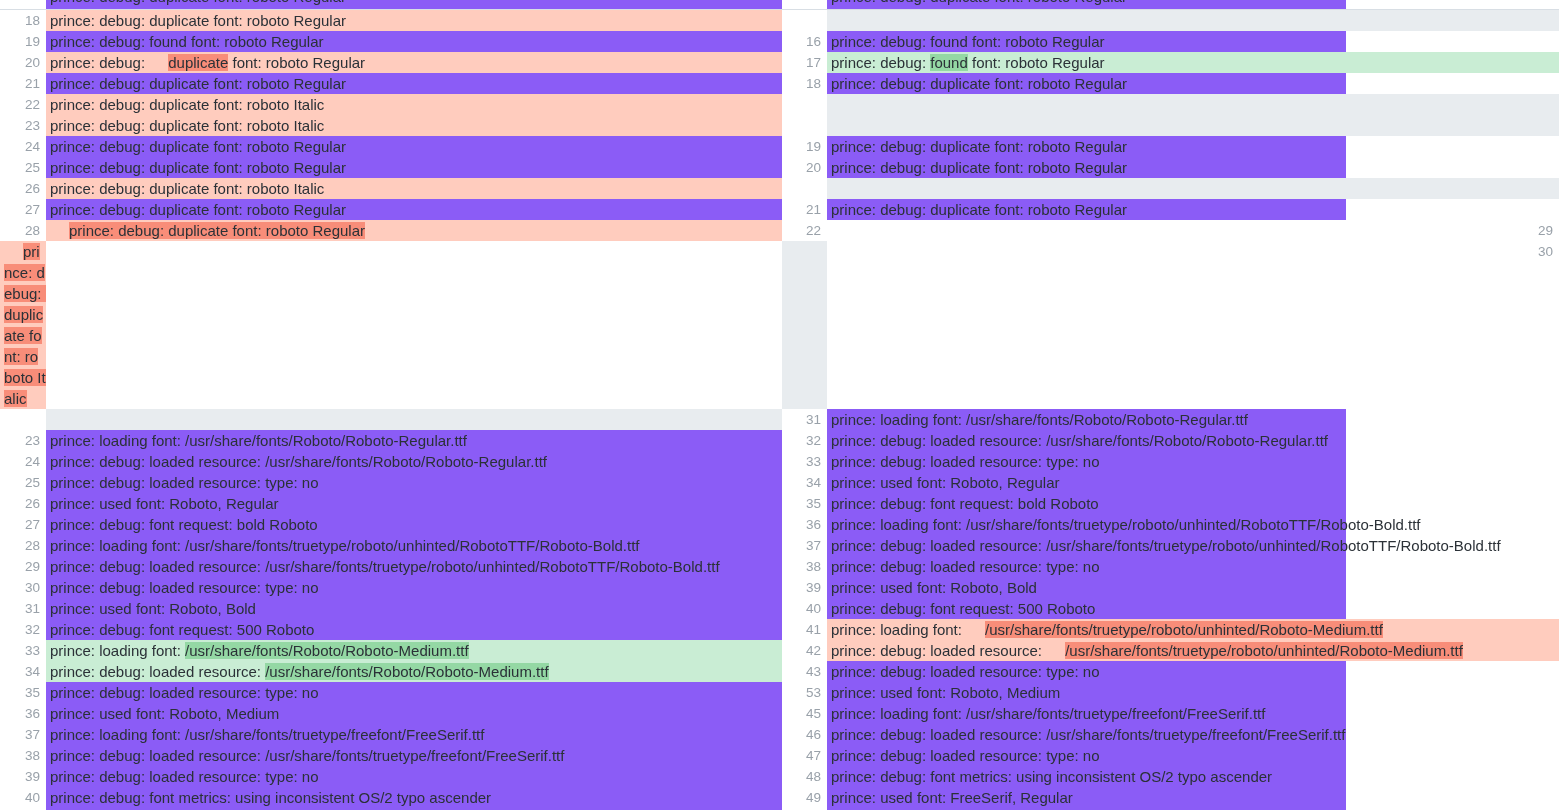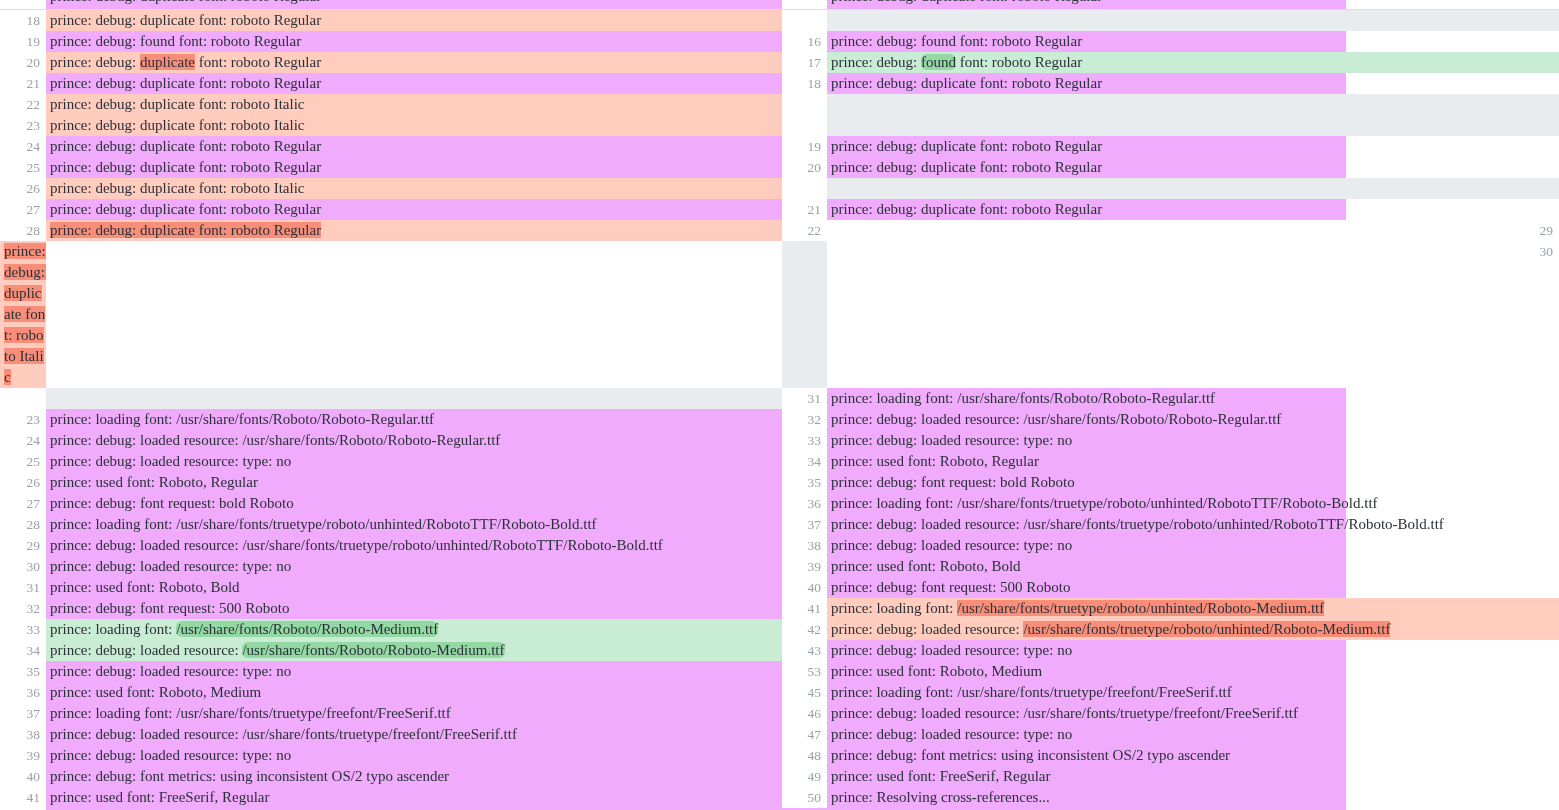--- a/index.html
+++ b/index.html
@@ -2,24 +2,24 @@
 <html><head>
 <meta charset="utf-8">
 <style>
   html,body{margin:0;padding:0;background:#ffffff;overflow:hidden;}
   #diff{
     width:1346px;height:810px;
     display:grid;
     grid-template-columns:46px 736px 45px 732px;
     grid-auto-rows:min-content;
     align-items:stretch;
-    font-family:Liberation Serif, serif;
+    font-family:Liberation Sans, sans-serif;
     font-size:15px;
     color:#2b3137;
-    background:#f0abfc;
+    background:#8b5cf6;
   }
   .lnum{
     text-align:right;
     padding:0 6px 0 0;
     font-size:13.5px;
     line-height:21px;
     color:#99a1a9;
     cursor:pointer;
     user-select:none;
     background:#ffffff;
@@ -32,22 +32,22 @@
   .code .t{
     display:block;
     max-width:716px;
     line-height:21px;
     white-space:pre-wrap;
     word-break:break-all;
   }
   .code.del{background:var(--del-line);}
   .code.add{background:var(--add-line);}
   .code.empty{background:var(--empty);}
-  .w.del{background:var(--del-word);}
-  .w.add{background:var(--add-word);border-radius:6px;}
+  .w.del{background:var(--del-word);margin-left:19px;}
+  .w.add{background:var(--add-word);}
   .hunk-top{border-top:1px solid #d8dee4;}
   .partial{height:9px;}
   .partial .t{margin-top:-14px;}
 </style>
 </head>
 <body>
 
 <div id="diff" style="--del-line: #ffccbe; --del-word: #f88d79; --add-line: #c9edd4; --add-word: #94d8a4; --empty: #e8ecef; color: rgb(43, 49, 55);">
     <div class="lnum partial"></div>
     <div class="code ctx partial">

